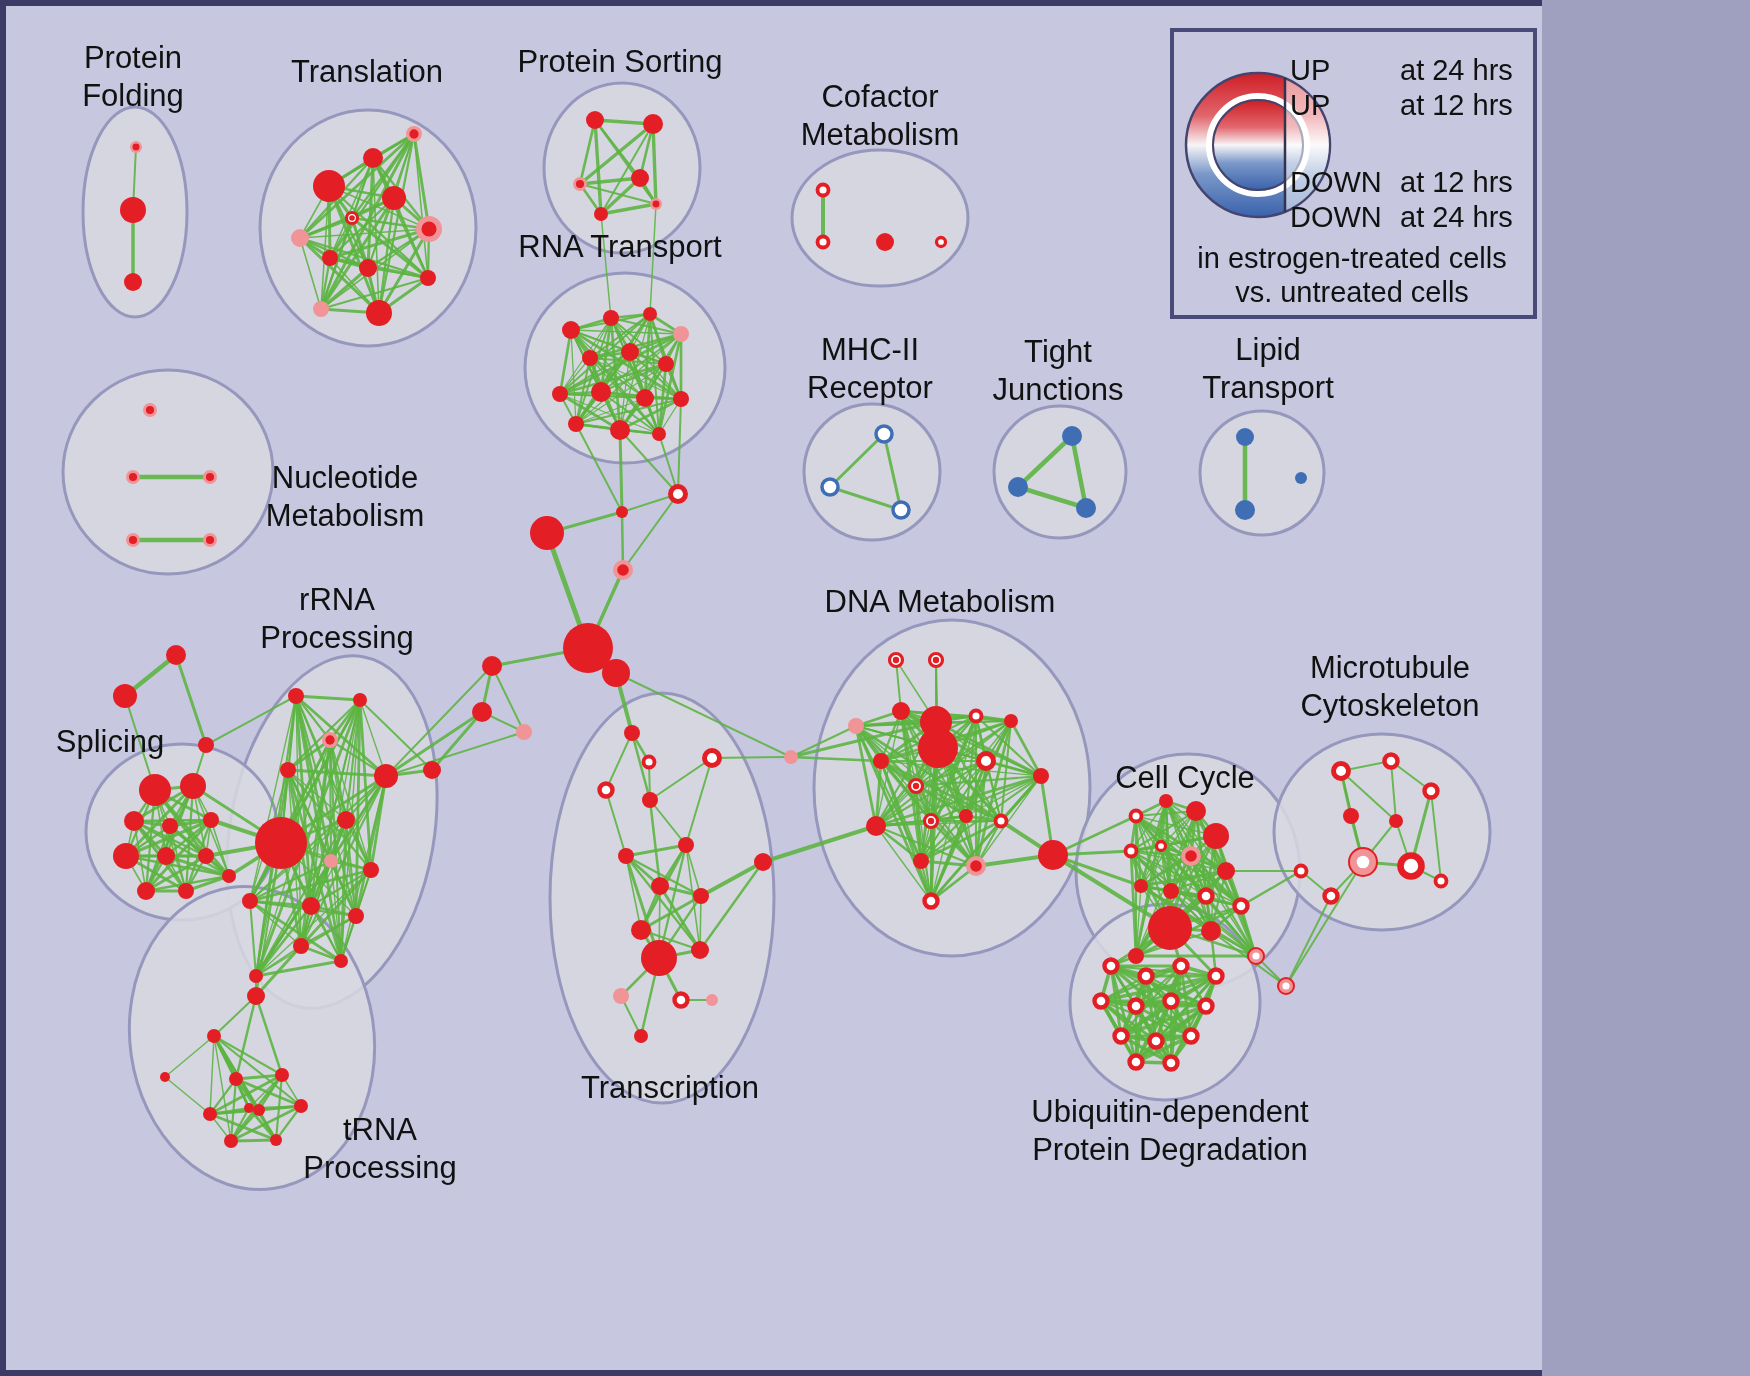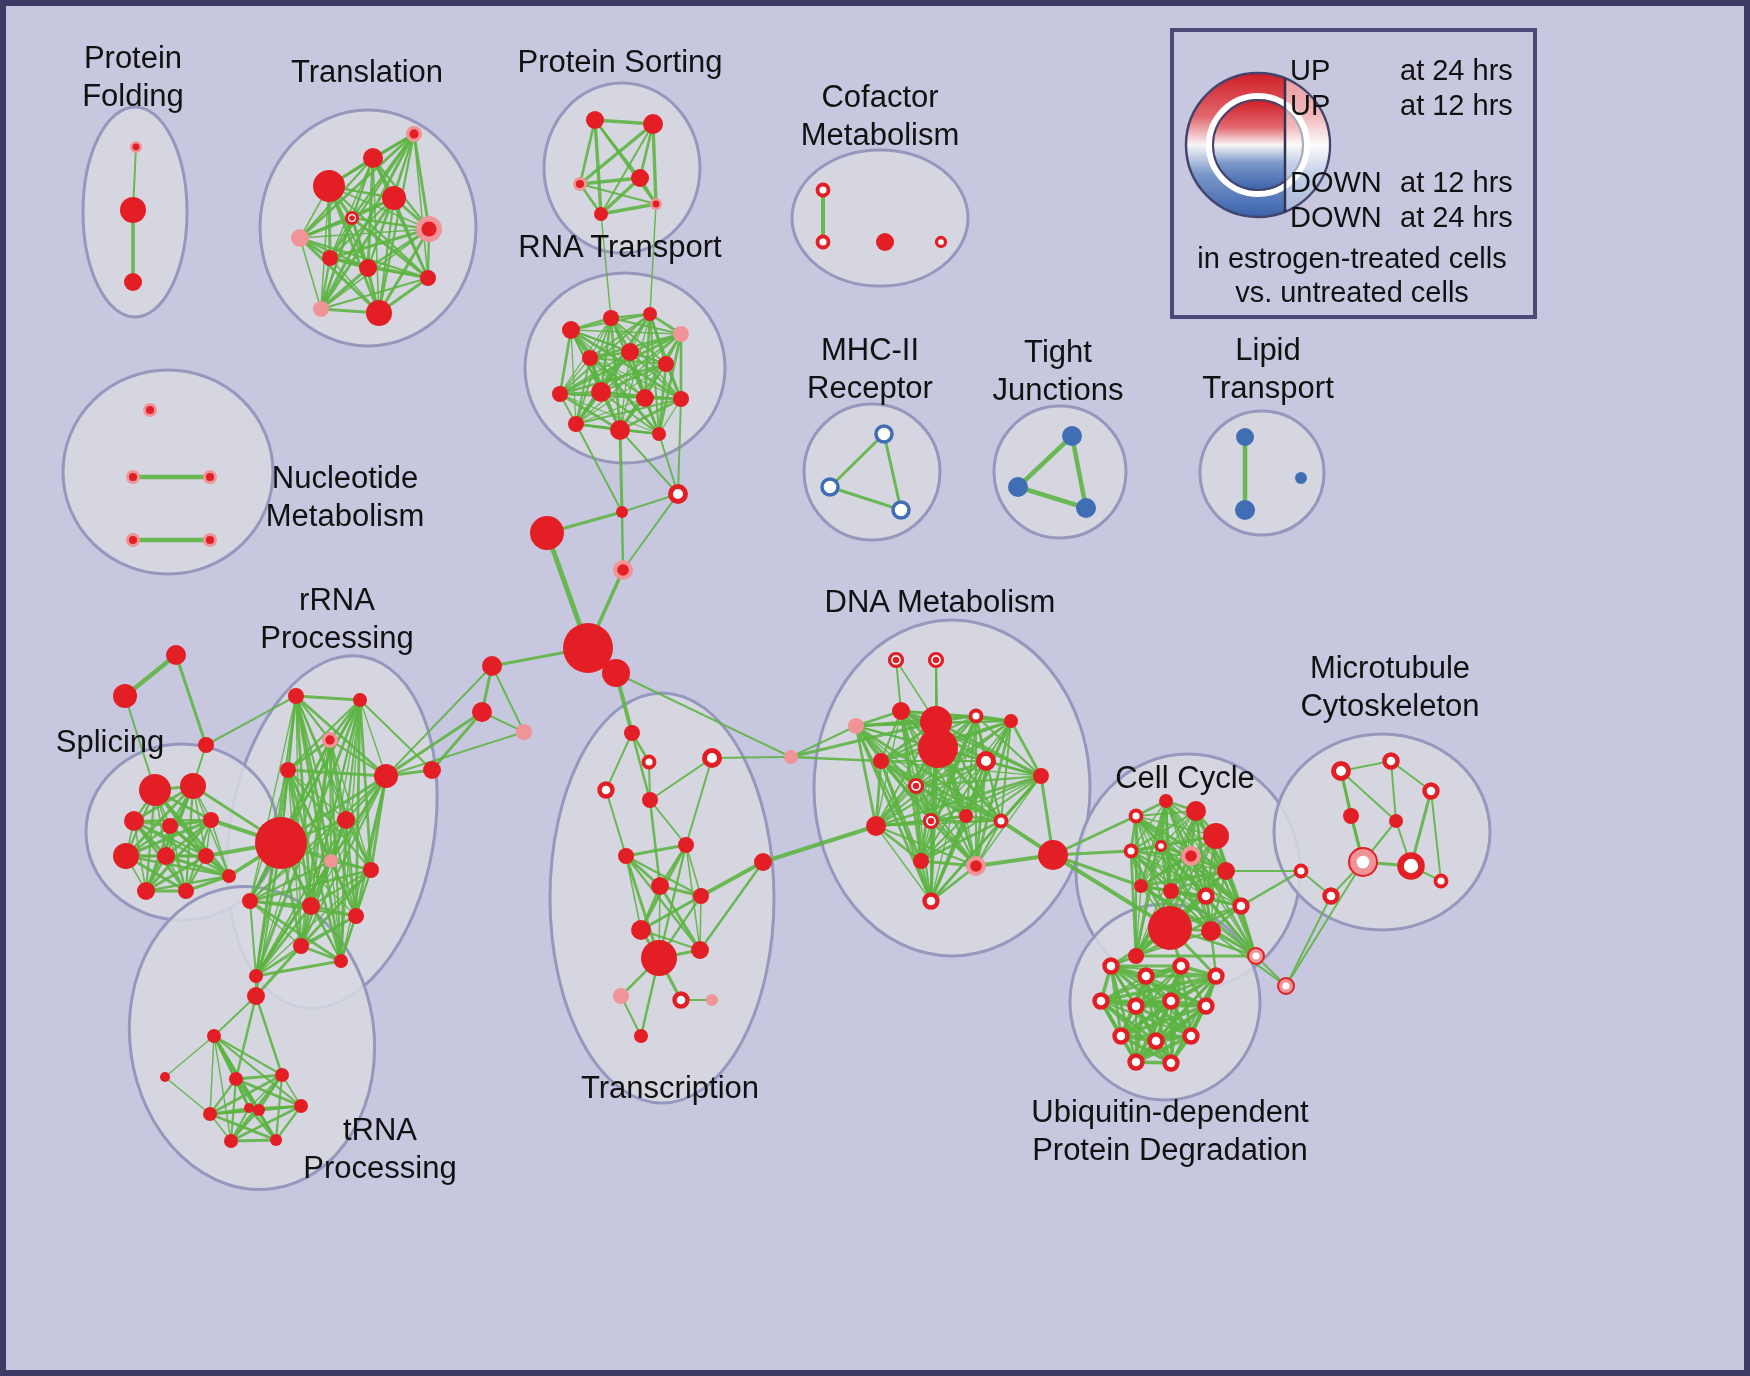--- a/index.html
+++ b/index.html
@@ -1,16 +1,16 @@
 <!DOCTYPE html>
 <html><head>
 <meta charset="utf-8">
 <style>
   html,body{margin:0;padding:0;background:#9fa0bf;}
-  .figure{width:1750px;height:1376px;position:relative;background:#c7c8df;overflow:hidden;}
+  .figure{width:1542px;height:1376px;position:relative;background:#c7c8df;overflow:hidden;}
   svg{display:block;}
   svg text{font-family:"Liberation Sans","DejaVu Sans",sans-serif;}
 </style>
 </head>
 <body>
 
 <div class="figure">
   <svg id="network-svg" width="1750" height="1376" viewBox="0 0 1750 1376" xmlns="http://www.w3.org/2000/svg">
       <rect x="0" y="0" width="1750" height="1376" fill="#c7c8df"></rect>
       <defs>

